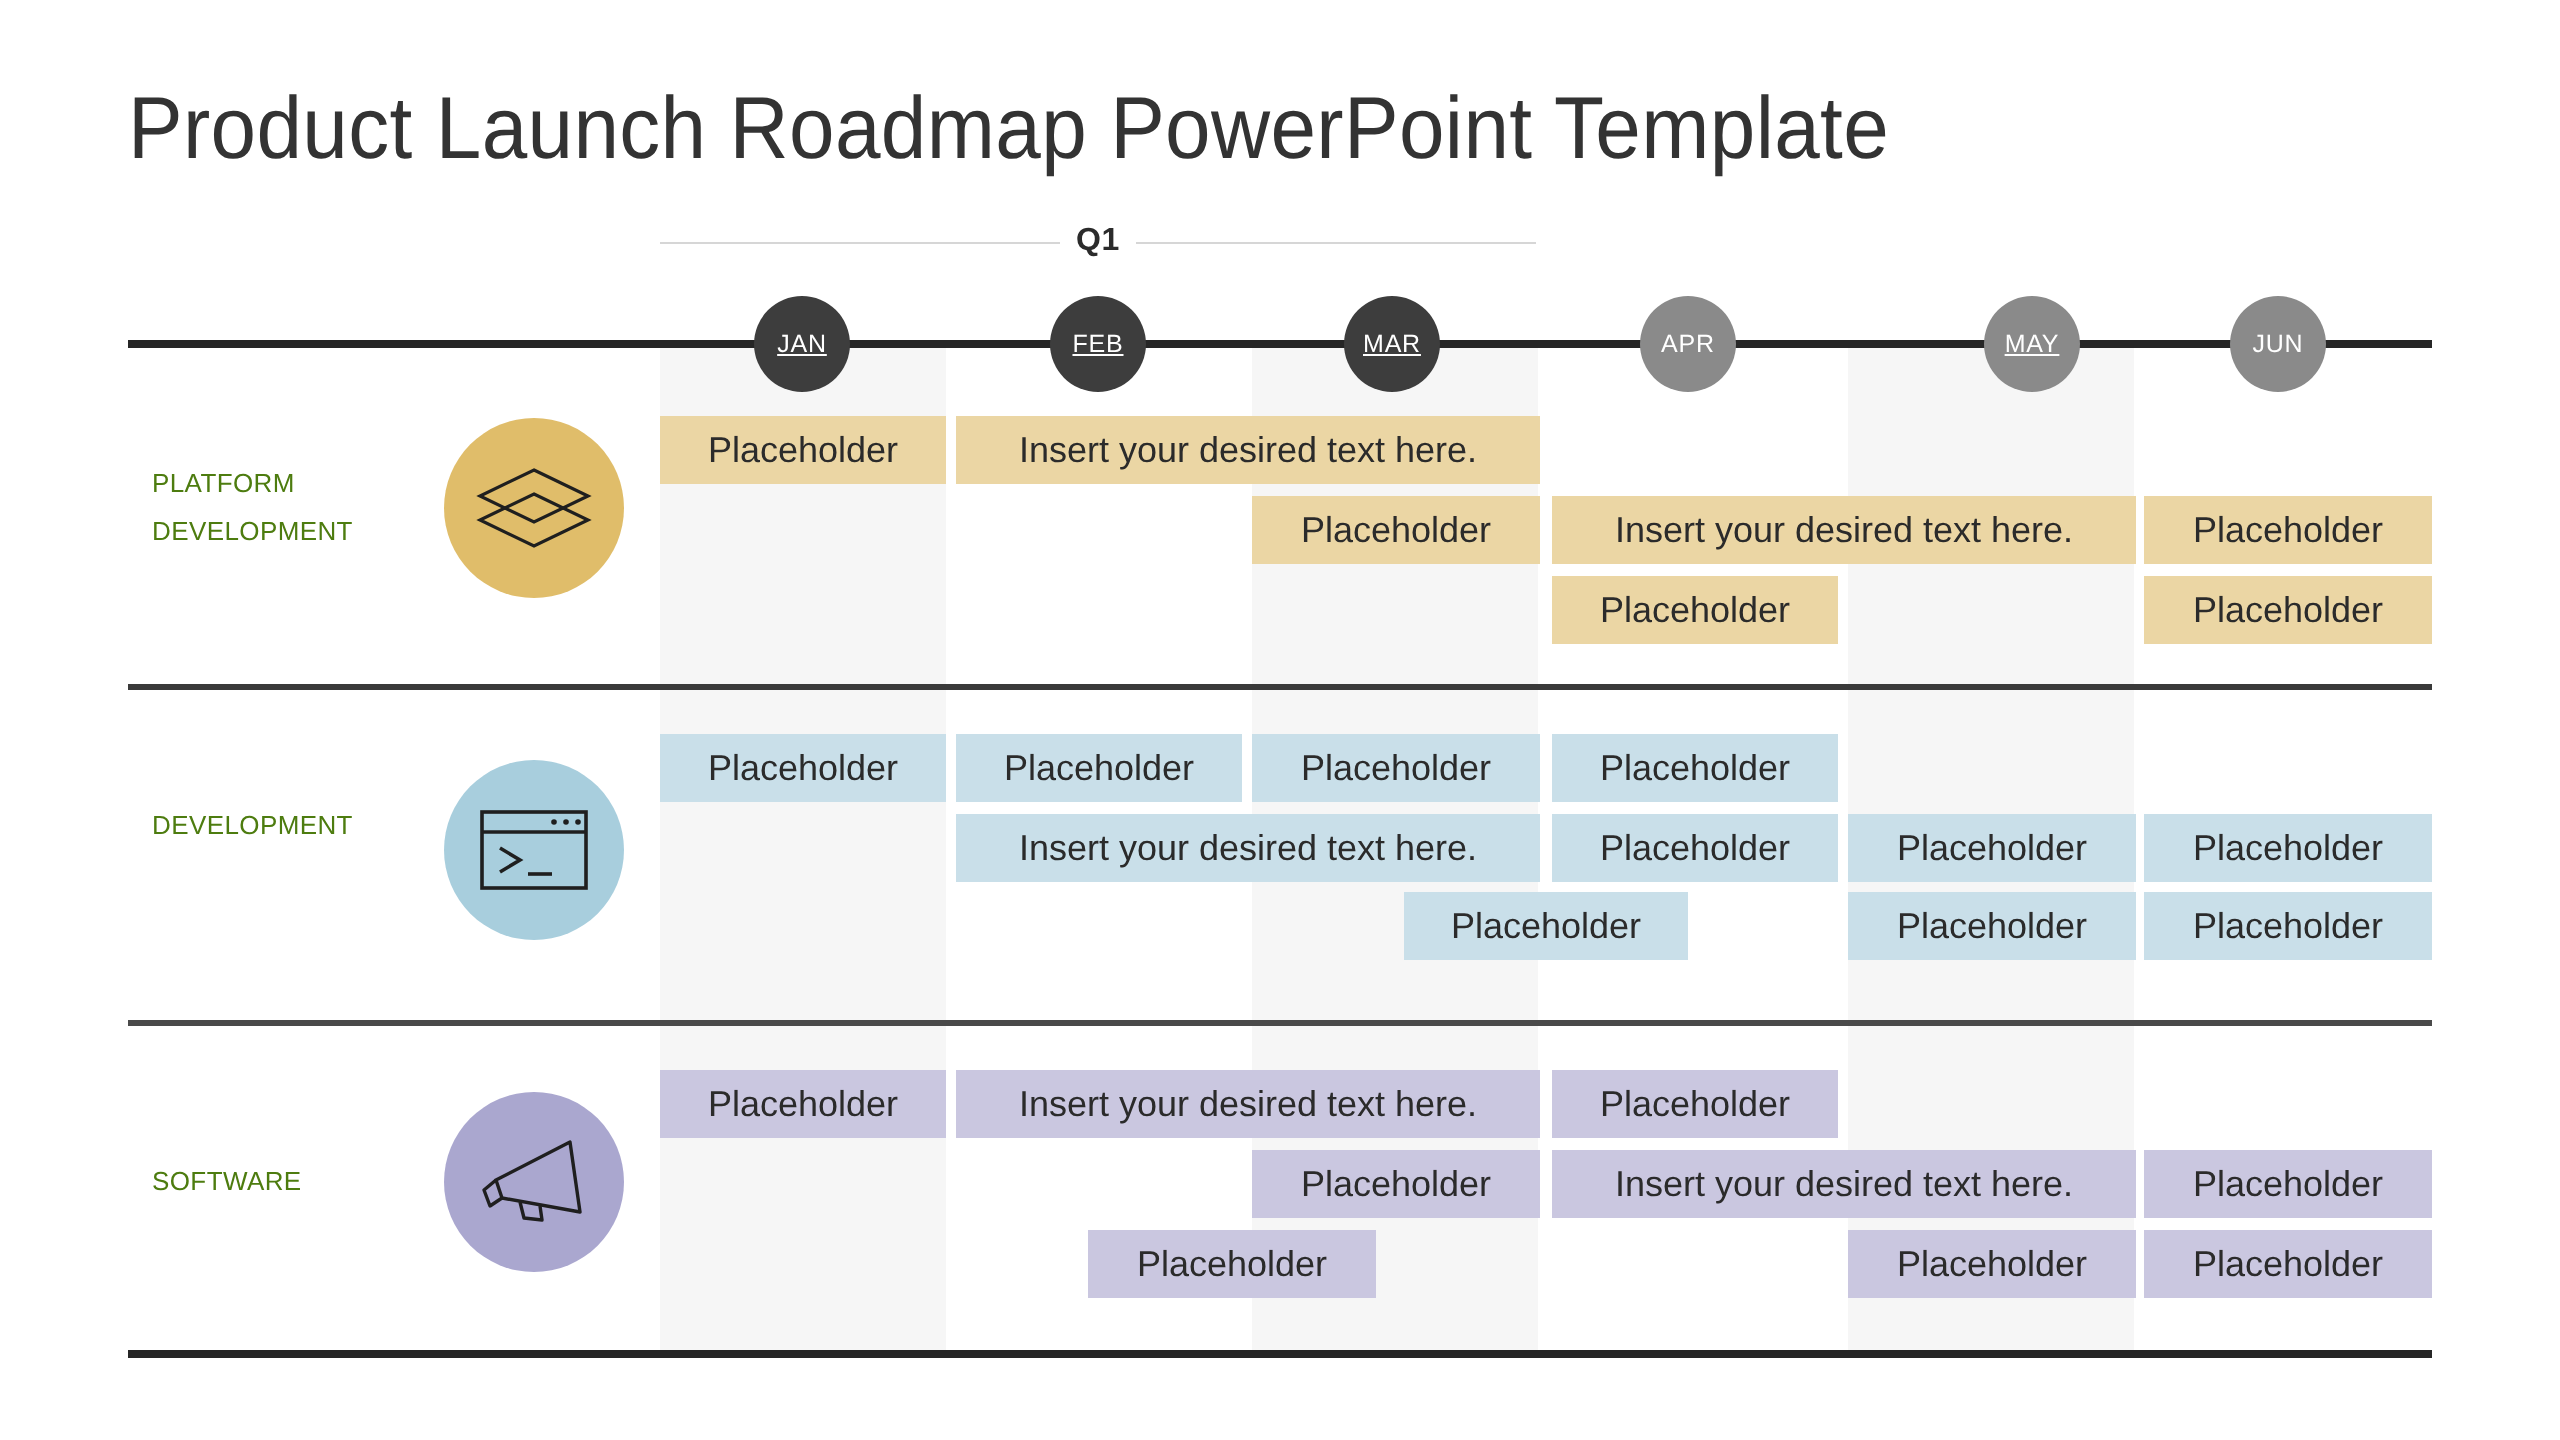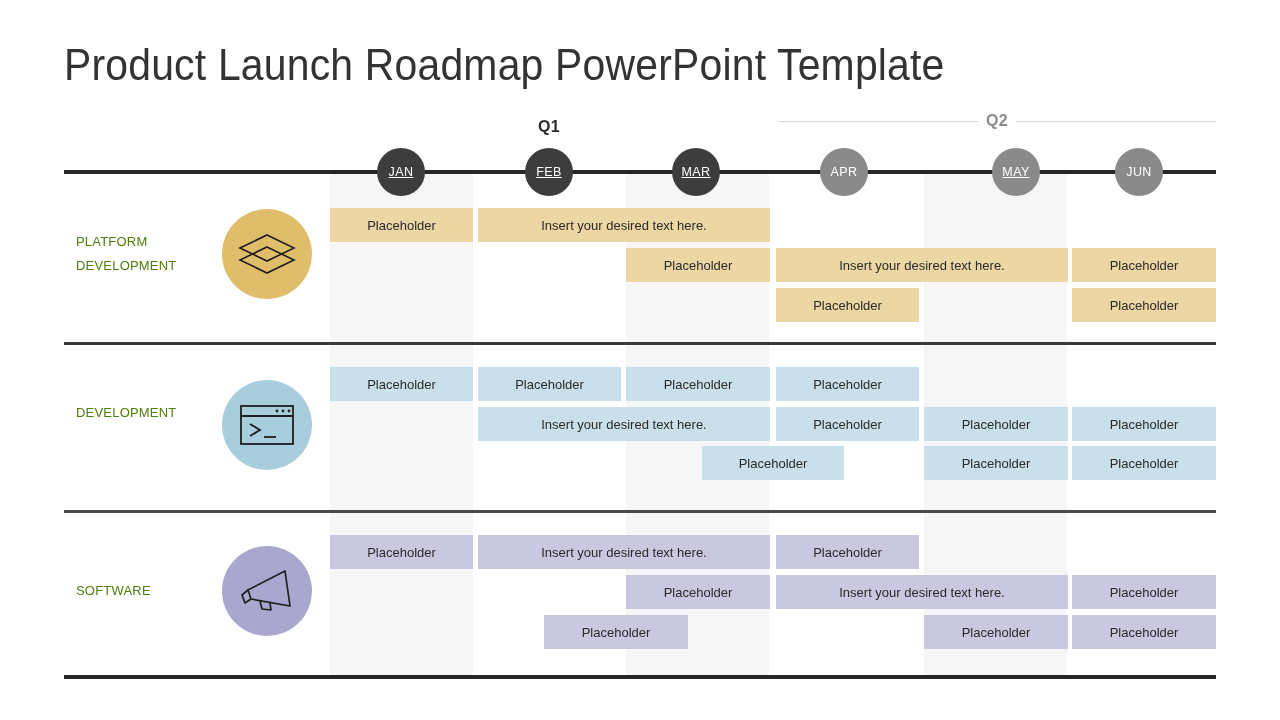--- a/index.html
+++ b/index.html
@@ -50,21 +50,21 @@
     flex: 1 1 auto;
     height: 1px;
     background: #d6d6d6;
   }
   .quarter .qlabel {
     font-size: 16px;
     font-weight: bold;
     white-space: nowrap;
     letter-spacing: 0.3px;
   }
-  .quarter.q1 { left: 0px;   width: 438px; flex-direction: column; }
+  .quarter.q1 { left: 0px;   width: 438px; }
   .quarter.q2 { left: 448px; width: 438px; }
   .quarter.q1 .qlabel { color: #2b2b2b; }
   .quarter.q2 .qlabel { color: #8c8c8c; }
 
   
   .stripes {
     position: absolute;
     left: 330px;
     top: 172px;
     width: 886px;
@@ -129,21 +129,21 @@
   }
   .row-icon svg { display: block; }
 
   
   .bar {
     position: absolute;
     height: 34px;
     display: flex;
     align-items: center;
     justify-content: center;
-    font-size: 13px;
+    font-size: 18px;
     color: #2b2b2b;
     white-space: nowrap;
     padding: 0 6px;
     box-sizing: border-box;
   }
 </style>
 </head>
 <body>
 
 <div class="slide-title">Product Launch Roadmap PowerPoint Template</div>
@@ -156,25 +156,20 @@
 
 <div class="hrule timeline"></div>
 <div class="hrule sep1"></div>
 <div class="hrule sep2"></div>
 <div class="hrule bottom"></div>
 
 <div class="quarter-band">
   <div class="quarter q1">
     <span class="rule"></span>
     <span class="qlabel">Q1</span>
-    <span class="rule"></span>
-  </div>
-  <div class="quarter q2">
-    <span class="rule"></span>
-    <span class="qlabel">Q2</span>
     <span class="rule"></span>
   </div>
 </div>
 
 <div id="months">
     <div class="month-marker dark" style="left: 377px;">JAN</div>
     <div class="month-marker dark" style="left: 525px;">FEB</div>
     <div class="month-marker dark" style="left: 672px;">MAR</div>
     <div class="month-marker light" style="left: 820px;">APR</div>
     <div class="month-marker light" style="left: 992px; text-decoration: underline;">MAY</div>

